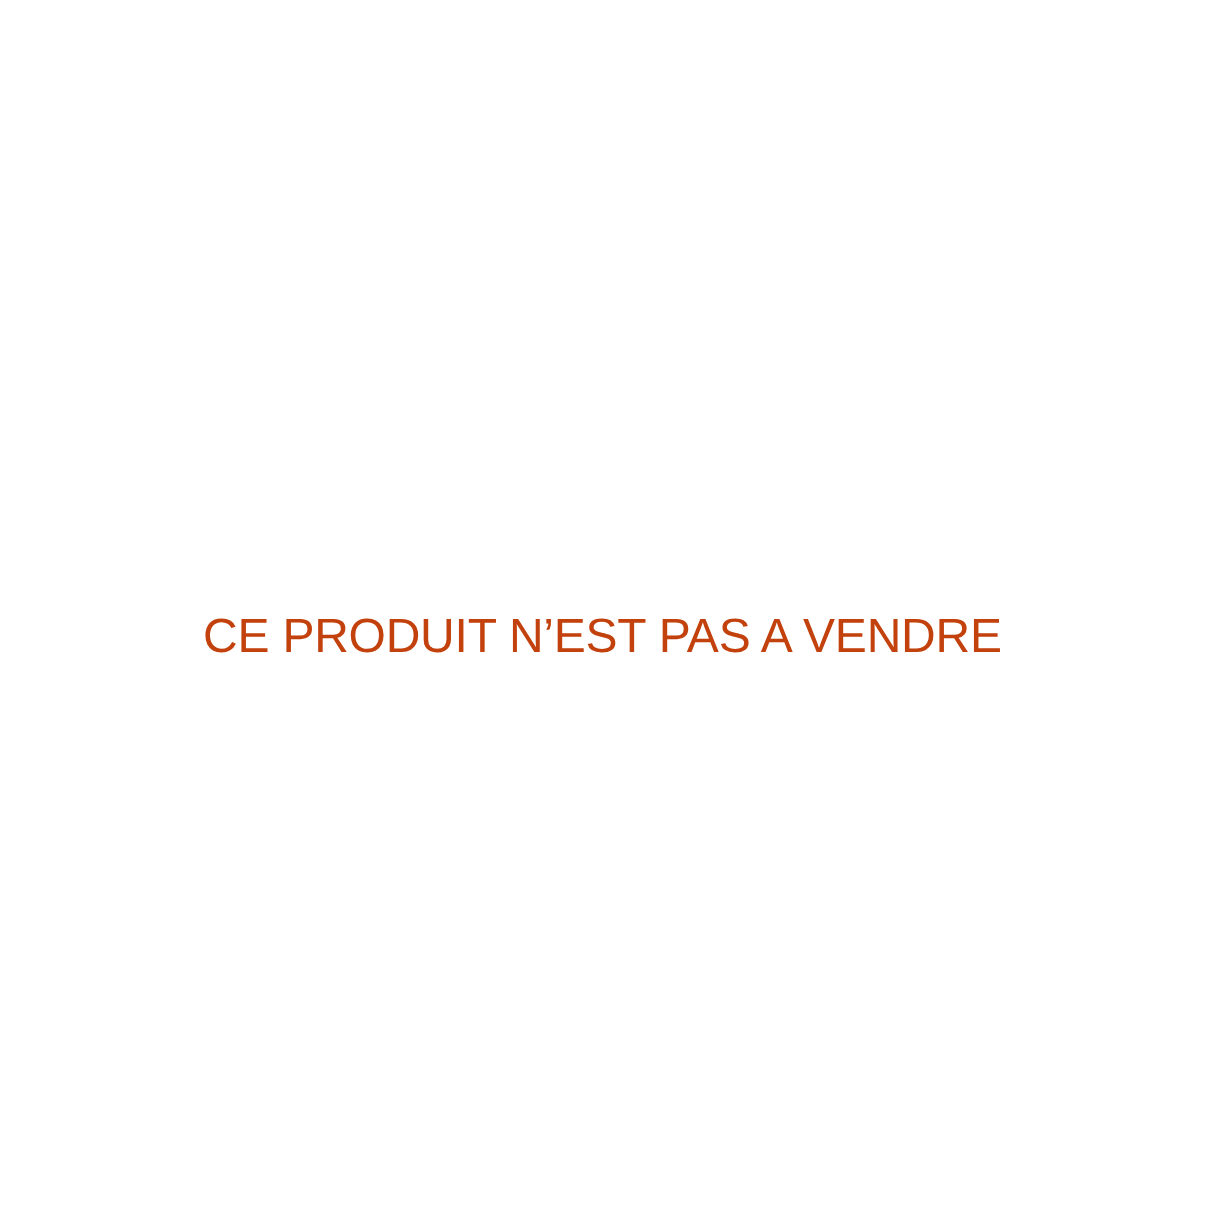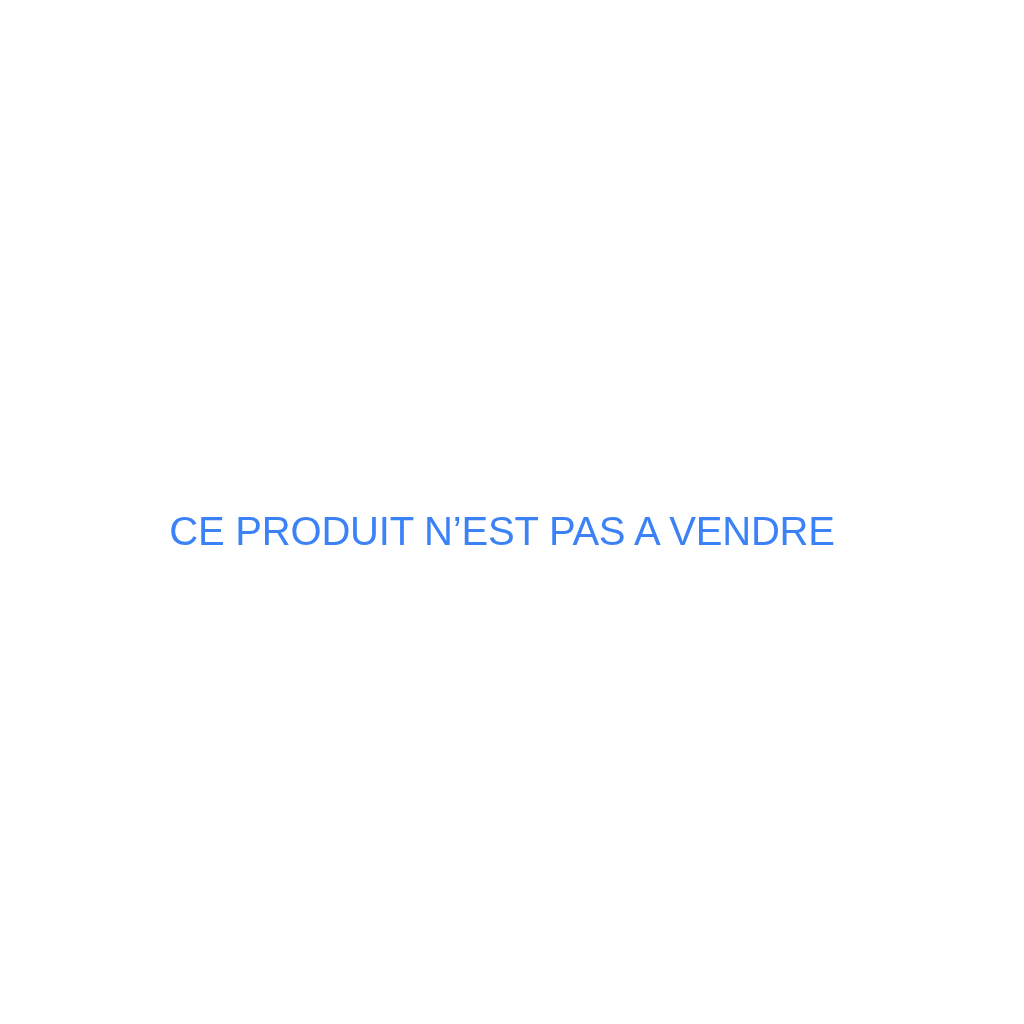--- a/index.html
+++ b/index.html
@@ -19,21 +19,21 @@
   }
   .notice {
     position: absolute;
     left: 502px;
     top: 531px;
     transform: translate(-50%, -50%);
     white-space: nowrap;
     font-size: 40px;
     font-weight: 400;
     letter-spacing: -0.2px;
-    color: #3b82f6;
+    color: #c2410c;
     text-align: center;
   }
 </style>
 </head>
 <body>
 
 <div class="canvas">
   <div class="notice">CE PRODUIT N’EST PAS A VENDRE</div>
 </div>
 

